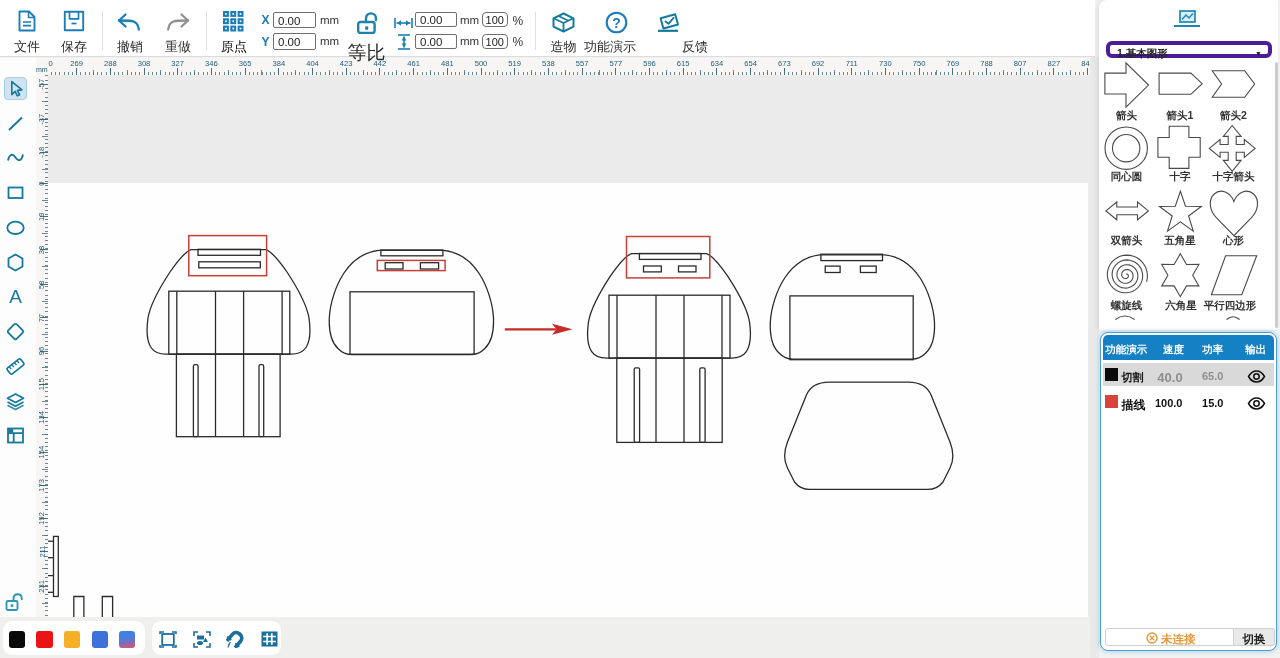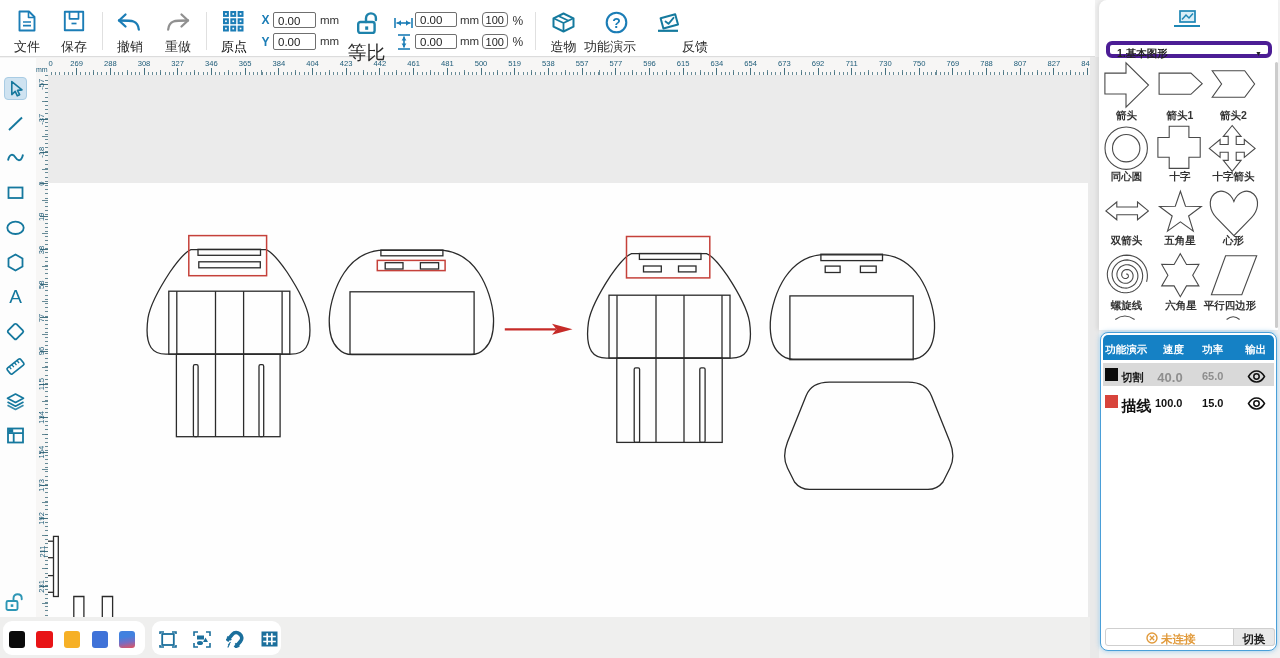--- a/index.html
+++ b/index.html
@@ -839,21 +839,21 @@
 <div style="position:absolute;left:1121.5px;top:369.8px;font-size:11px;color:#111;font-weight:bold;white-space:nowrap">切割</div>
 <div style="position:absolute;left:1130.0px;top:369.8px;width:80px;text-align:center;font-size:13px;color:#8e8e8e;font-weight:bold;white-space:nowrap">40.0</div>
 <div style="position:absolute;left:1172.7px;top:369.8px;width:80px;text-align:center;font-size:11px;color:#8e8e8e;font-weight:bold;white-space:nowrap">65.0</div>
 <div style="position:absolute;left:1247px;top:368.5px"><svg width="19" height="13" viewBox="0 0 19 13">
         <g fill="none" stroke="#111" stroke-width="1.5">
           <path d="M1.5,6.5 C4,2.2 7,1 9.5,1 C12,1 15,2.2 17.5,6.5 C15,10.8 12,12 9.5,12 C7,12 4,10.8 1.5,6.5 Z"></path>
           <circle cx="9.5" cy="6.5" r="2.7"></circle>
         </g>
       </svg></div>
 <div style="position:absolute;left:1104.5px;top:394.9px;width:13.5px;height:13px;background:#d8443c"></div>
-<div style="position:absolute;left:1121.5px;top:396.8px;font-size:15px;color:#111;font-weight:bold;white-space:nowrap">描线</div>
+<div style="position:absolute;left:1121.5px;top:396.8px;font-size:12px;color:#111;font-weight:bold;white-space:nowrap">描线</div>
 <div style="position:absolute;left:1128.7px;top:396.8px;width:80px;text-align:center;font-size:11px;color:#111;font-weight:bold;white-space:nowrap">100.0</div>
 <div style="position:absolute;left:1172.8px;top:396.8px;width:80px;text-align:center;font-size:11px;color:#111;font-weight:bold;white-space:nowrap">15.0</div>
 <div style="position:absolute;left:1247px;top:395.5px"><svg width="19" height="13" viewBox="0 0 19 13">
         <g fill="none" stroke="#111" stroke-width="1.5">
           <path d="M1.5,6.5 C4,2.2 7,1 9.5,1 C12,1 15,2.2 17.5,6.5 C15,10.8 12,12 9.5,12 C7,12 4,10.8 1.5,6.5 Z"></path>
           <circle cx="9.5" cy="6.5" r="2.7"></circle>
         </g>
       </svg></div>
 <div style="position:absolute;left:1104.8px;top:628.4px;width:170.4px;height:18px;background:#fff;border:1px solid #cfcfcf;border-radius:3px"></div>
 <div style="position:absolute;left:1233.2px;top:628.4px;width:42px;height:18px;background:#e9e9e9;border:1px solid #cfcfcf;border-radius:0 3px 3px 0"></div>

